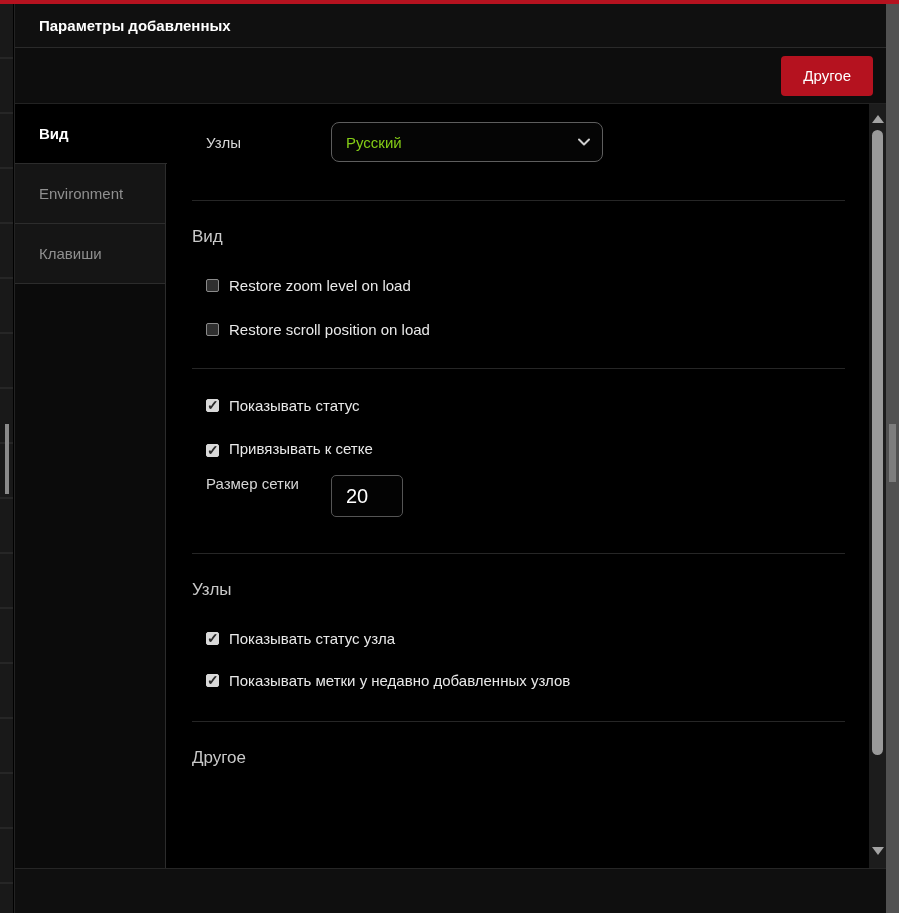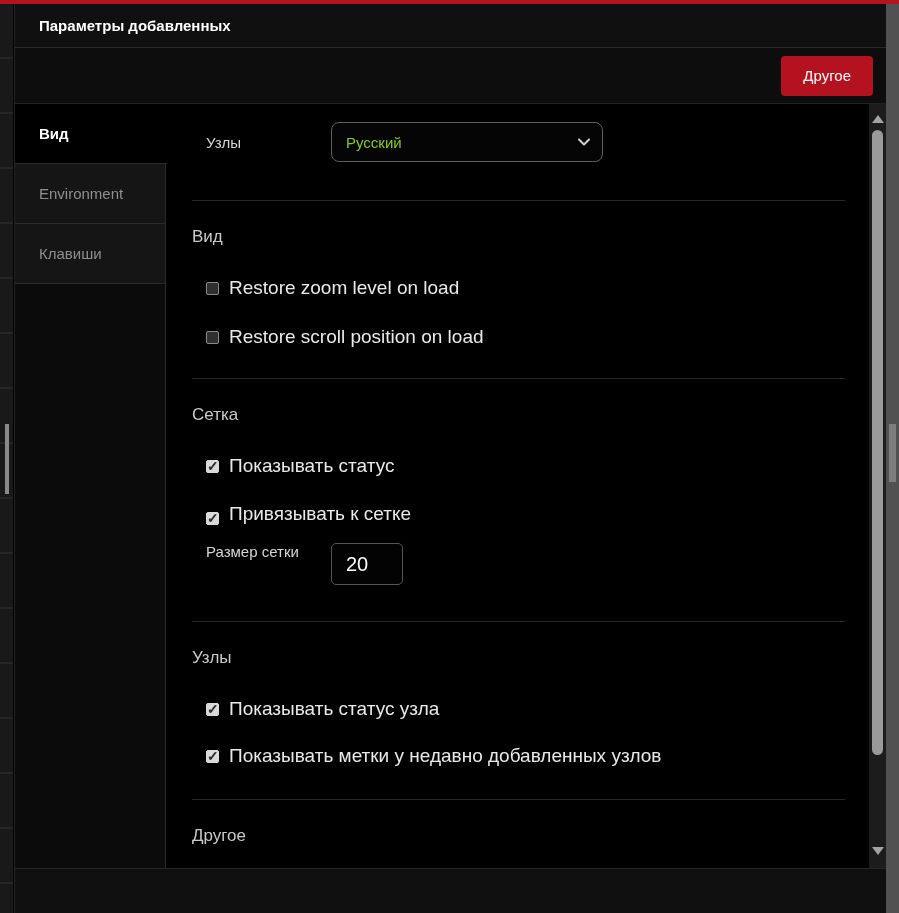--- a/index.html
+++ b/index.html
@@ -59,21 +59,21 @@
 
   .divider-1 { margin-top:38px; }
   .section-h { margin-top:24px; color:#c9c9c9; font-size:17px; line-height:24px; }
 
   .cb-row { margin-top:27px; margin-left:14px; display:flex; align-items:center; cursor:pointer; }
   .cb { width:13px; height:13px; flex:0 0 auto; border-radius:2px;
     background:#2f2f2f; border:1px solid #8a8a8a; position:relative; }
   .cb.checked { background:#d9d9d9; border-color:#d9d9d9; }
   .cb.checked::after { content:"✓"; position:absolute; left:0px; top:-3px;
     color:#2b2b2b; font-size:14px; font-weight:bold; }
-  .cb-label { color:#e9e9e9; font-size:19px; margin-left:10px; }
+  .cb-label { color:#e9e9e9; font-size:15px; margin-left:10px; }
 
   .size-row { margin-top:18px; display:flex; align-items:flex-start; }
   .size-input { width:72px; height:42px; background:#030303; color:#fff;
     border:1px solid #555; border-radius:5px; font-family:"Liberation Sans",sans-serif;
     font-size:20px; padding:0 0 0 14px; }
 
   
   .scrollbar { width:17px; flex:0 0 auto; background:#1c1c1c; position:relative; }
   .sb-arrow { position:absolute; left:0; width:17px; height:22px; display:flex;
     align-items:center; justify-content:center; cursor:pointer; }
@@ -149,21 +149,20 @@
           <span class="cb"></span>
           <span class="cb-label">Restore zoom level on load</span>
         </div>
         <div class="cb-row">
           <span class="cb"></span>
           <span class="cb-label">Restore scroll position on load</span>
         </div>
 
         <div class="divider" style="margin-top:30px;"></div>
 
-        <div class="section-h">Сетка</div>
         <div class="cb-row" style="margin-top:28px;">
           <span class="cb checked"></span>
           <span class="cb-label">Показывать статус</span>
         </div>
         <div class="cb-row" style="margin-top:26px;align-items:flex-end;">
           <span class="cb checked"></span>
           <span class="cb-label">Привязывать к сетке</span>
         </div>
         <div class="size-row">
           <span class="form-label">Размер сетки</span>

